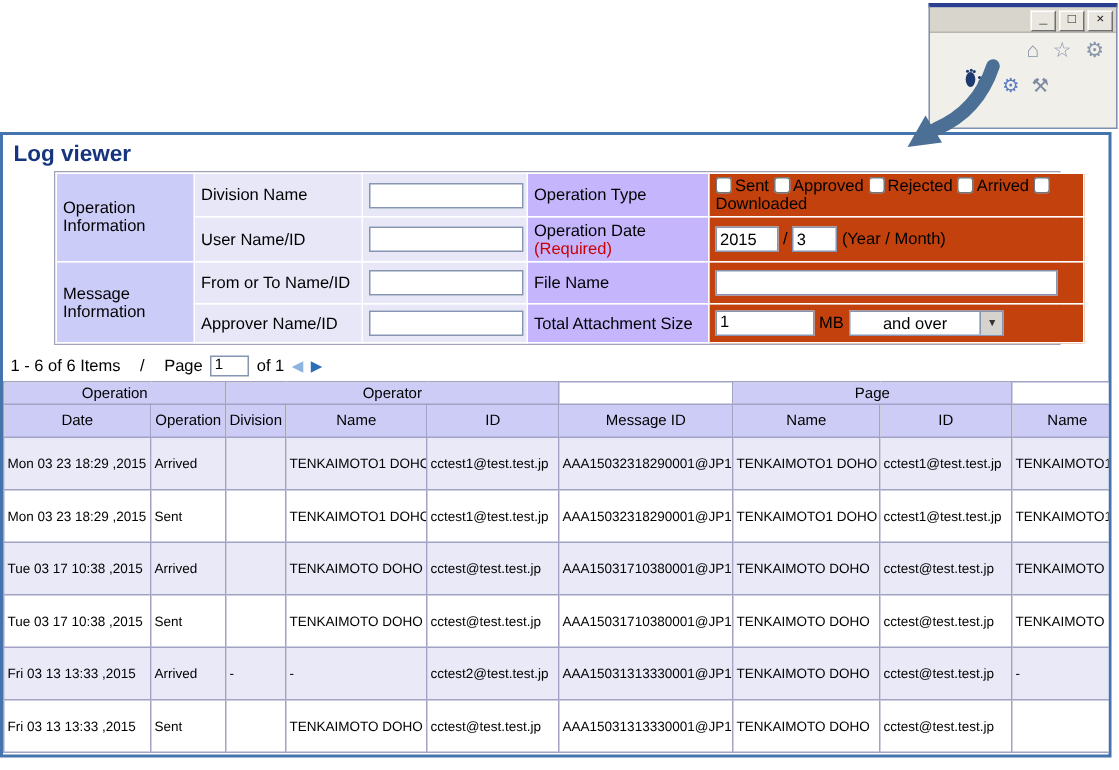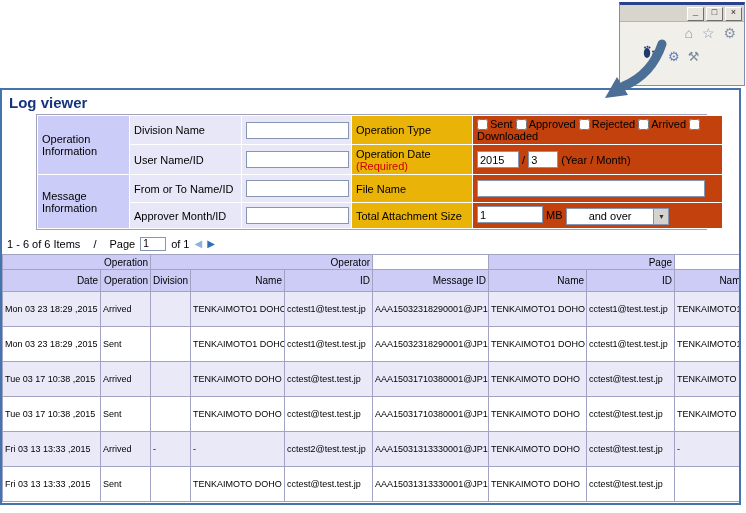--- a/index.html
+++ b/index.html
@@ -44,21 +44,21 @@
   }
   .page-title { margin:4px 16px 3px 7px; font-size:15px; font-weight:bold; color:#16357e; }
 
   
   .form-wrap { margin-left:34px; width:671px; border:1px solid #a0a0b8; }
   .form-table { border-collapse:collapse; table-layout:fixed; width:669px; }
   .form-table td { border:1px solid #ffffff; font-size:11px; padding:2px 4px; vertical-align:middle; }
   td.section  { background:#ccccf8; width:92px;  }
   td.flabel   { background:#e7e7f8; width:112px;margin-top:29px;  }
   td.finput   { background:#e7e7f8; width:110px; }
-  td.rlabel   { background:#eab308; width:121px; }
+  td.rlabel   { background:#c4b5fd; width:121px; }
   td.rcontent { background:#c2410c; width:250px; }
   .fr1 { height:28px; } .fr2 { height:30px; } .fr3 { height:28px; } .fr4 { height:26px; }
   .txt { height:17px; border:1px solid #8595b2; background:#fff; font-size:11px; padding:0 2px; font-family:"Liberation Sans",sans-serif; }
   .w103 { width:103px; } .w42 { width:42px; } .w30 { width:30px; } .w66 { width:66px; } .w228 { width:228px; }
   .req { color:#cc0000; }
   .cbi { white-space:nowrap; margin-right:3px; }
   input[type=checkbox] { width:11px; height:11px; margin:0 2px 0 0; vertical-align:-2px; }
   .sel { display:inline-flex; align-items:center; border:1px solid #8595b2; background:#fff; height:17px; font-size:11px; vertical-align:middle; cursor:default; }
   .sel-text { padding:0 22px; }
   .sel-btn { width:15px; align-self:stretch; background:#d6d3ce; border-left:1px solid #8595b2; font-size:7px; display:flex; align-items:center; justify-content:center; color:#333; }
@@ -82,21 +82,21 @@
   .pg { font-size:11px; margin:6px 0 0 5px; display:flex; align-items:center; gap:5px; height:15px; }
   .pg .sep { margin:0 8px; }
   .pg-input { width:26px; height:14px; border:1px solid #8595b2; font-size:10px; padding:0 2px; font-family:"Liberation Sans",sans-serif; }
   .arrow-prev { color:#8fb3e0; font-size:10px; cursor:default; }
   .arrow-next { color:#2d6fb7; font-size:10px; cursor:default; }
 
   
   .tbl-wrap { width:741px; overflow:hidden; margin-top:3px; }
   table.log { border-collapse:collapse; table-layout:fixed; width:746px; }
   .log th, .log td { border:1px solid #a2a2c4; overflow:hidden; white-space:nowrap; }
-  .log thead th { background:#ccccf6; font-weight:normal; font-size:10px; text-align:right; padding:0 2px; }
+  .log thead th { background:#ccccf6; font-weight:normal; font-size:10px; text-align:center; padding:0 2px; }
   .log .ghead th { height:15px; }
   .log .chead th { height:22px;margin-top:36px; }
   .log .blank-th { background:#ffffff; }
   .log td { font-size:9px; height:24px; padding:12px 2px; text-align:left; }
   tr.odd  { background:#e9e9f8; }
   tr.even { background:#ffffff; }
 </style>
 </head>
 <body>
 
@@ -175,21 +175,21 @@
         <td class="flabel">From or To Name/ID</td>
         <td class="finput">
           <input class="txt w103" type="text" style="">
         </td>
         <td class="rlabel">File Name</td>
         <td class="rcontent">
           <input class="txt w228" type="text" style="">
         </td>
       </tr>
       <tr class="fr4">
-        <td class="flabel">Approver Month/ID</td>
+        <td class="flabel">Approver Name/ID</td>
         <td class="finput">
           <input class="txt w103" type="text" style="">
         </td>
         <td class="rlabel">Total Attachment Size</td>
         <td class="rcontent">
           <input class="txt w66" type="text" value="1" style="">
           <span>MB</span>
           <span class="sel">
             <span class="sel-text">and over</span>
             <span class="sel-btn">▼</span>

